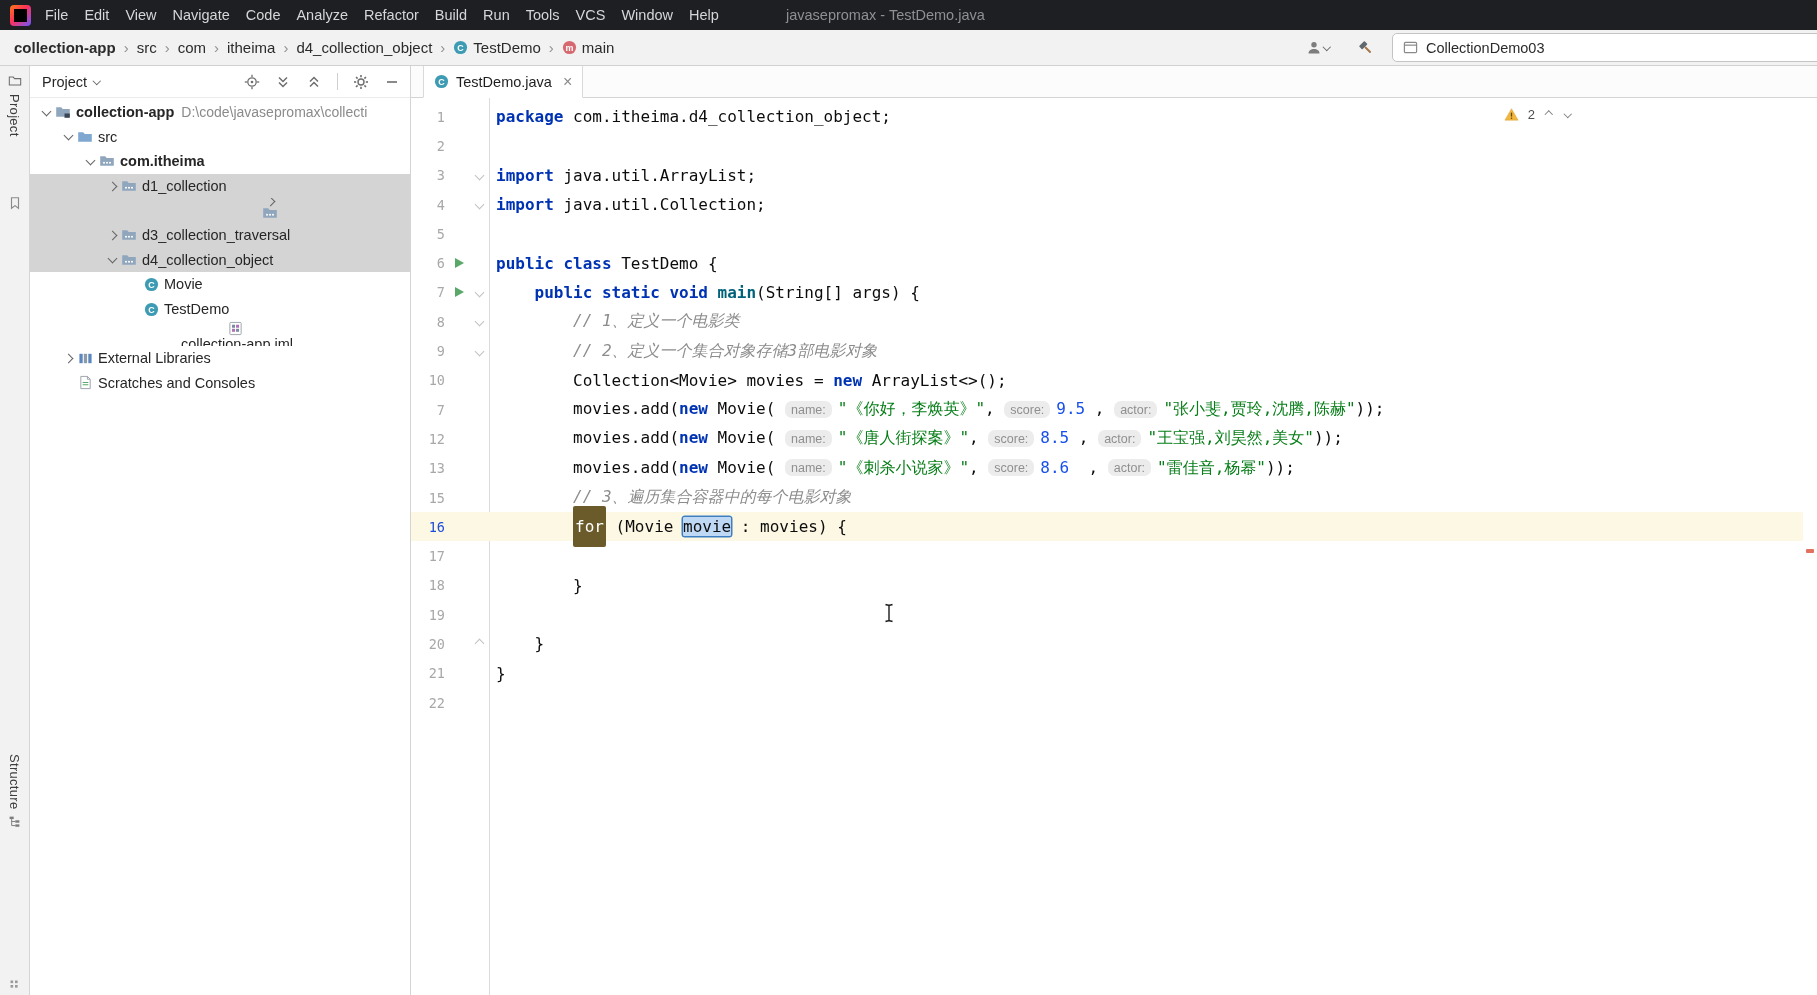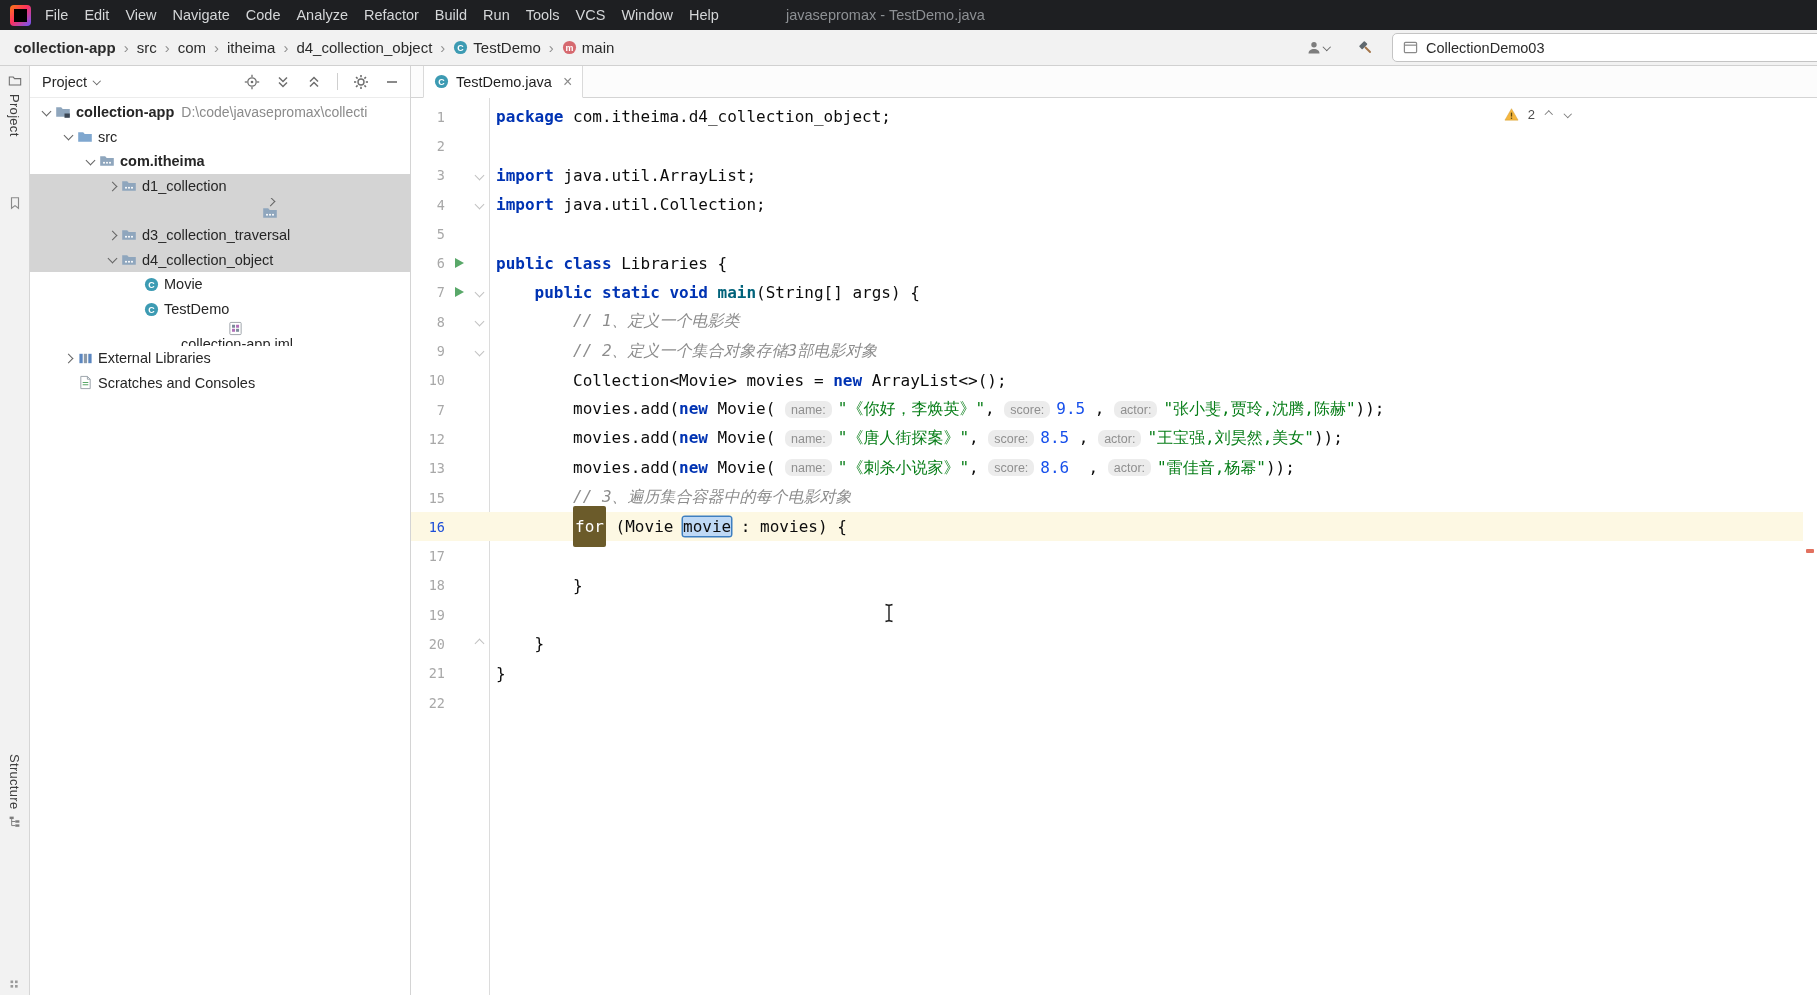--- a/index.html
+++ b/index.html
@@ -516,21 +516,21 @@
               <span class="lrun"></span>
               <span class="lfold"></span>
               <span class="lcode"></span>
             </div>
             <div class="line">
               <span class="lnum">6</span>
               <span class="lrun">
                 <span class="run-tri"></span>
               </span>
               <span class="lfold"></span>
-              <span class="lcode"><span class="tk-kw">public class</span><span class="tk-pl"> Libraries {</span></span>
+              <span class="lcode"><span class="tk-kw">public class</span><span class="tk-pl"> TestDemo {</span></span>
             </div>
             <div class="line">
               <span class="lnum">7</span>
               <span class="lrun">
                 <span class="run-tri"></span>
               </span>
               <span class="lfold">
                 <span class="fold-mark down"></span>
               </span>
               <span class="lcode"><span class="tk-pl">    </span><span class="tk-kw">public static void</span><span class="tk-pl"> </span><span class="tk-fn">main</span><span class="tk-pl">(String[] args) {</span></span>

